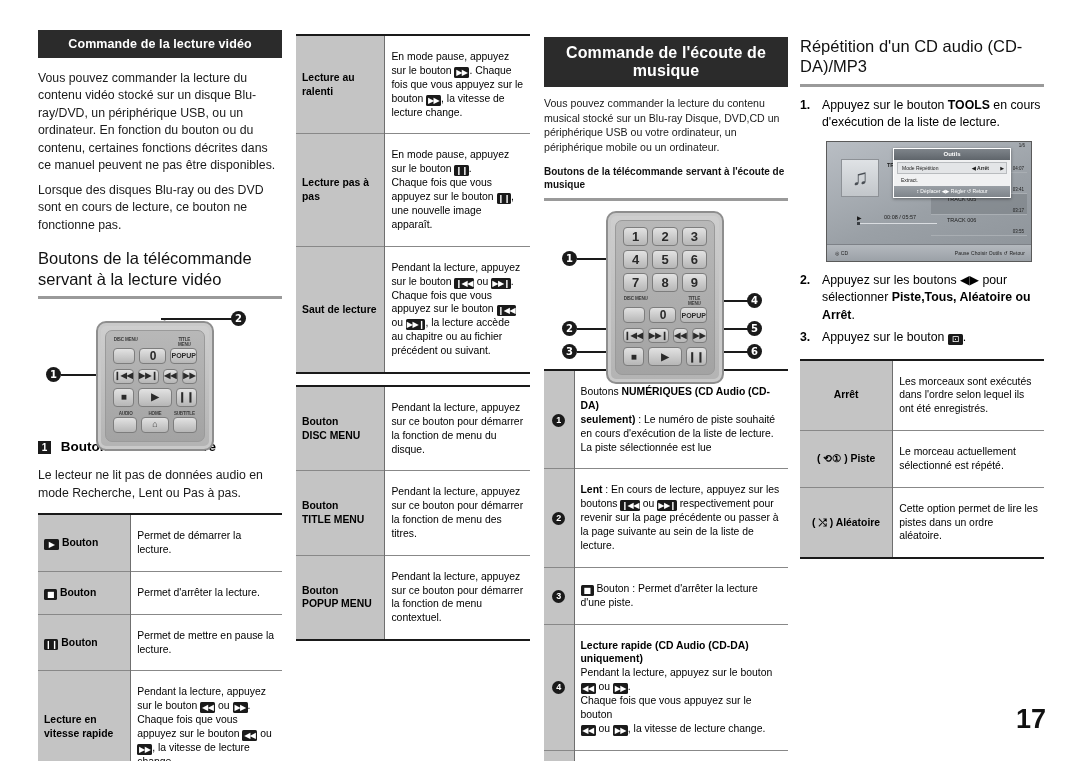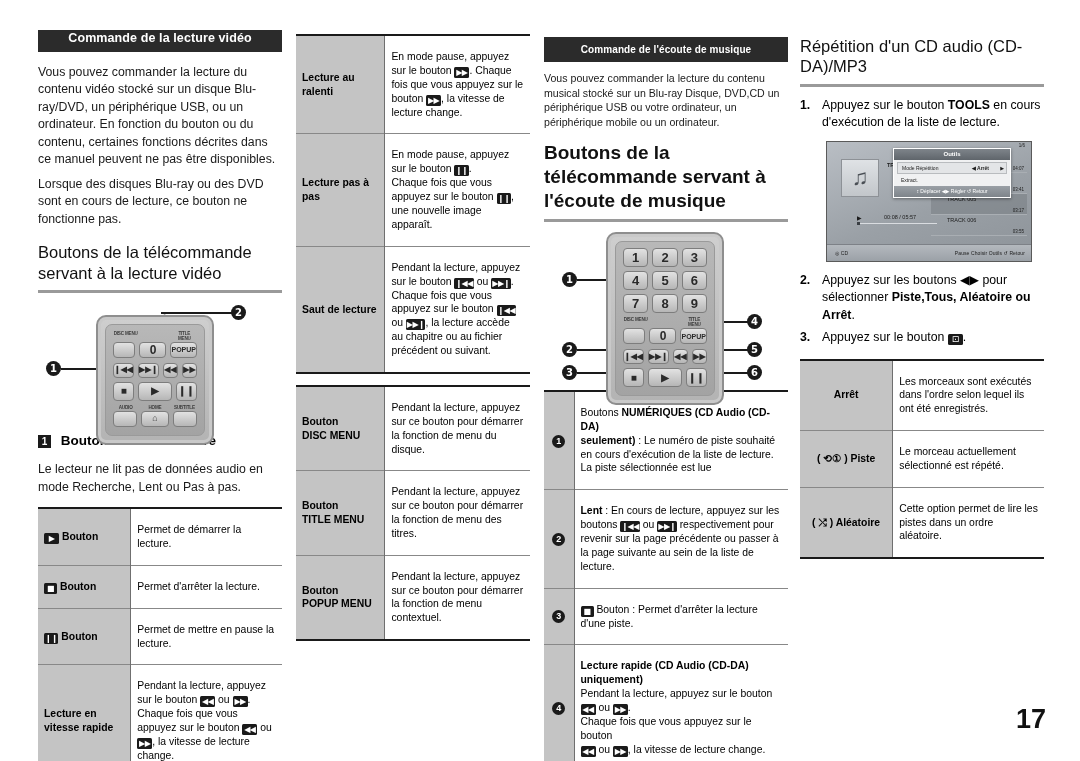--- a/index.html
+++ b/index.html
@@ -20,45 +20,45 @@
   #col3 { left: 544px; width: 244px; }
   #col4 { left: 800px; width: 244px; }
 
   
   .sec-head {
     background: #2b2b2b;
     color: #fff;
     font-weight: bold;
     font-size: 12.5px;
     text-align: center;
-    padding: 1px 4px 7px 4px;
+    padding: 7px 4px 7px 4px;
     letter-spacing: .1px;
   }
-  .sec-head.small { font-size: 10px; padding: 7px 2px; }
+  .sec-head.small { font-size: 16px; padding: 7px 2px; }
 
   
   .body-txt {
     font-size: 12.3px;
     line-height: 1.42;
     margin-top: 12px;
     color: #1a1a1a;
   }
   .body-txt.tight { font-size: 10.6px; line-height: 1.38; }
   .body-txt p { margin-bottom: 7px; }
   .body-txt p:last-child { margin-bottom: 0; }
 
   
   .h2 {
     font-size: 16.5px;
     font-weight: normal;
     line-height: 1.24;
     margin-top: 14px;
     color: #111;
   }
-  .h2.bold { font-weight: bold; font-size: 19px; }
+  .h2.bold { font-weight: bold; font-size: 10px; }
   .rule {
     border-top: 3px solid #9a9a9a;
     margin-top: 7px;
     margin-bottom: 6px;
   }
 
   
   .marker {
     display: inline-block;
     width: 13px; height: 13px;

